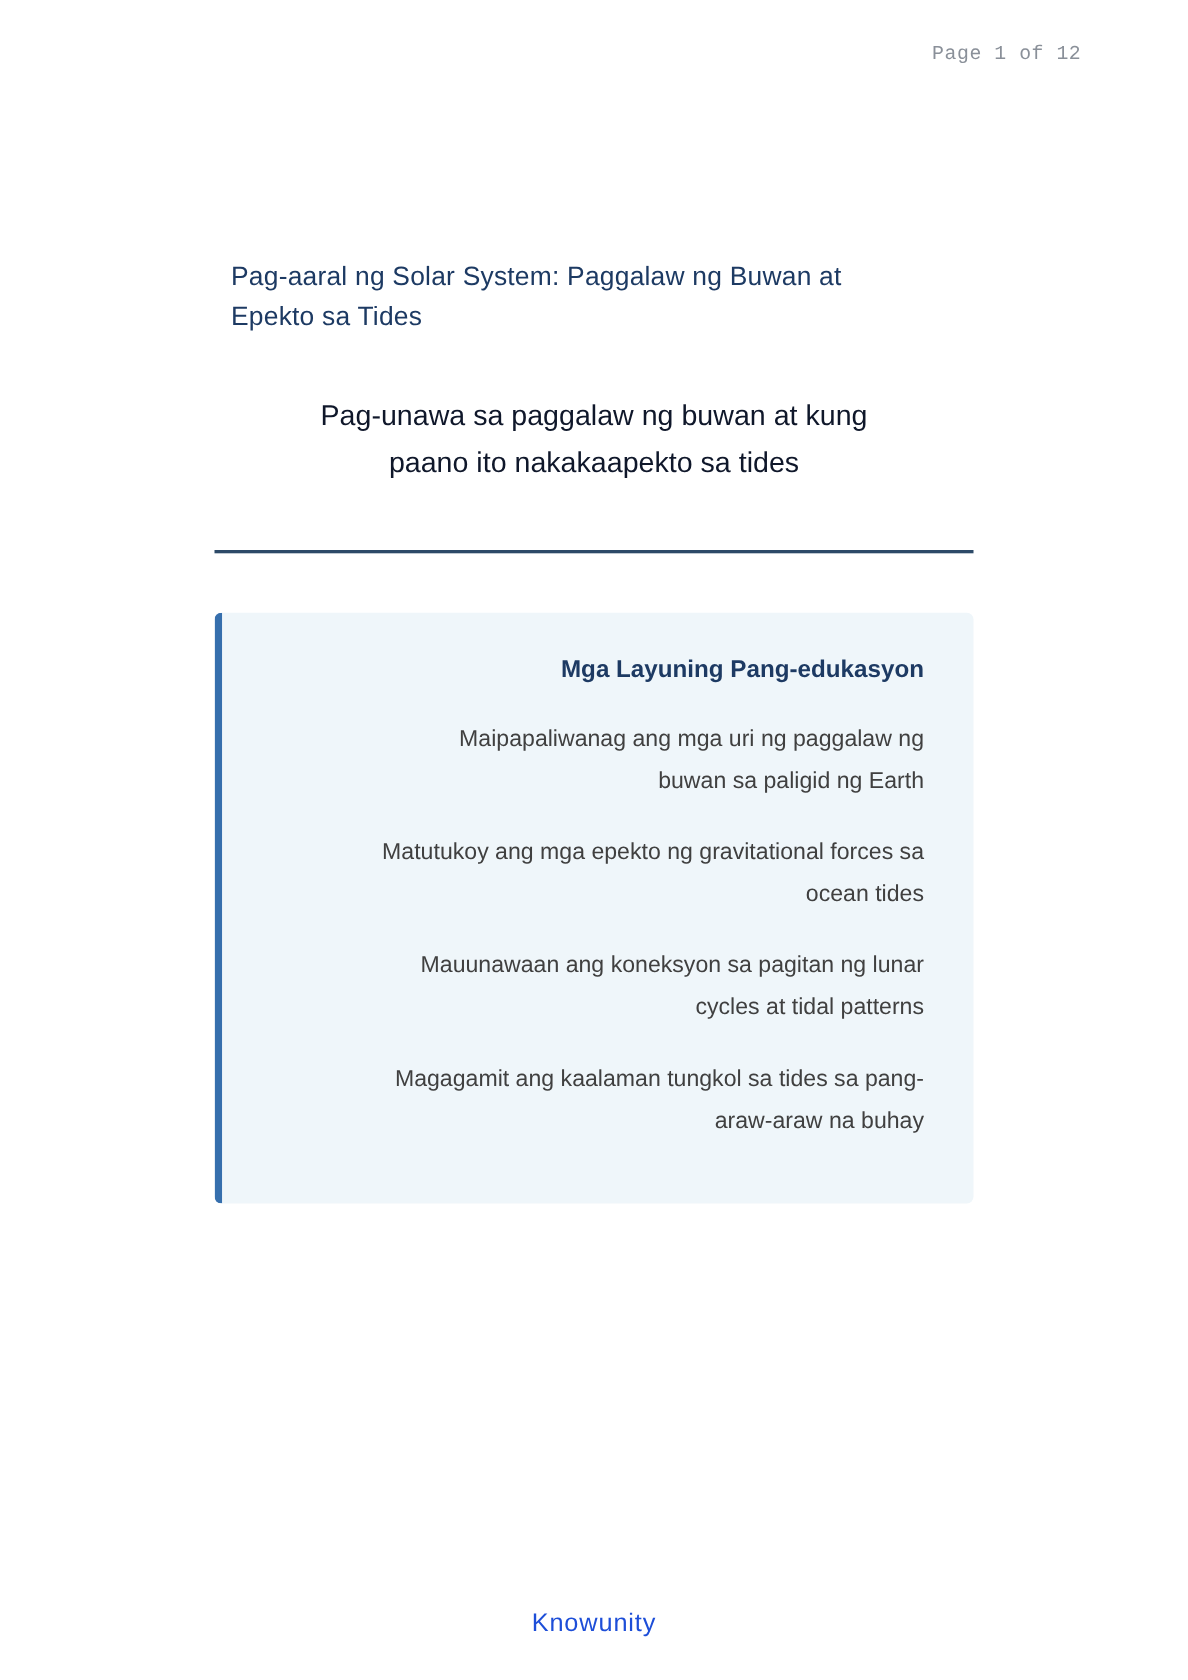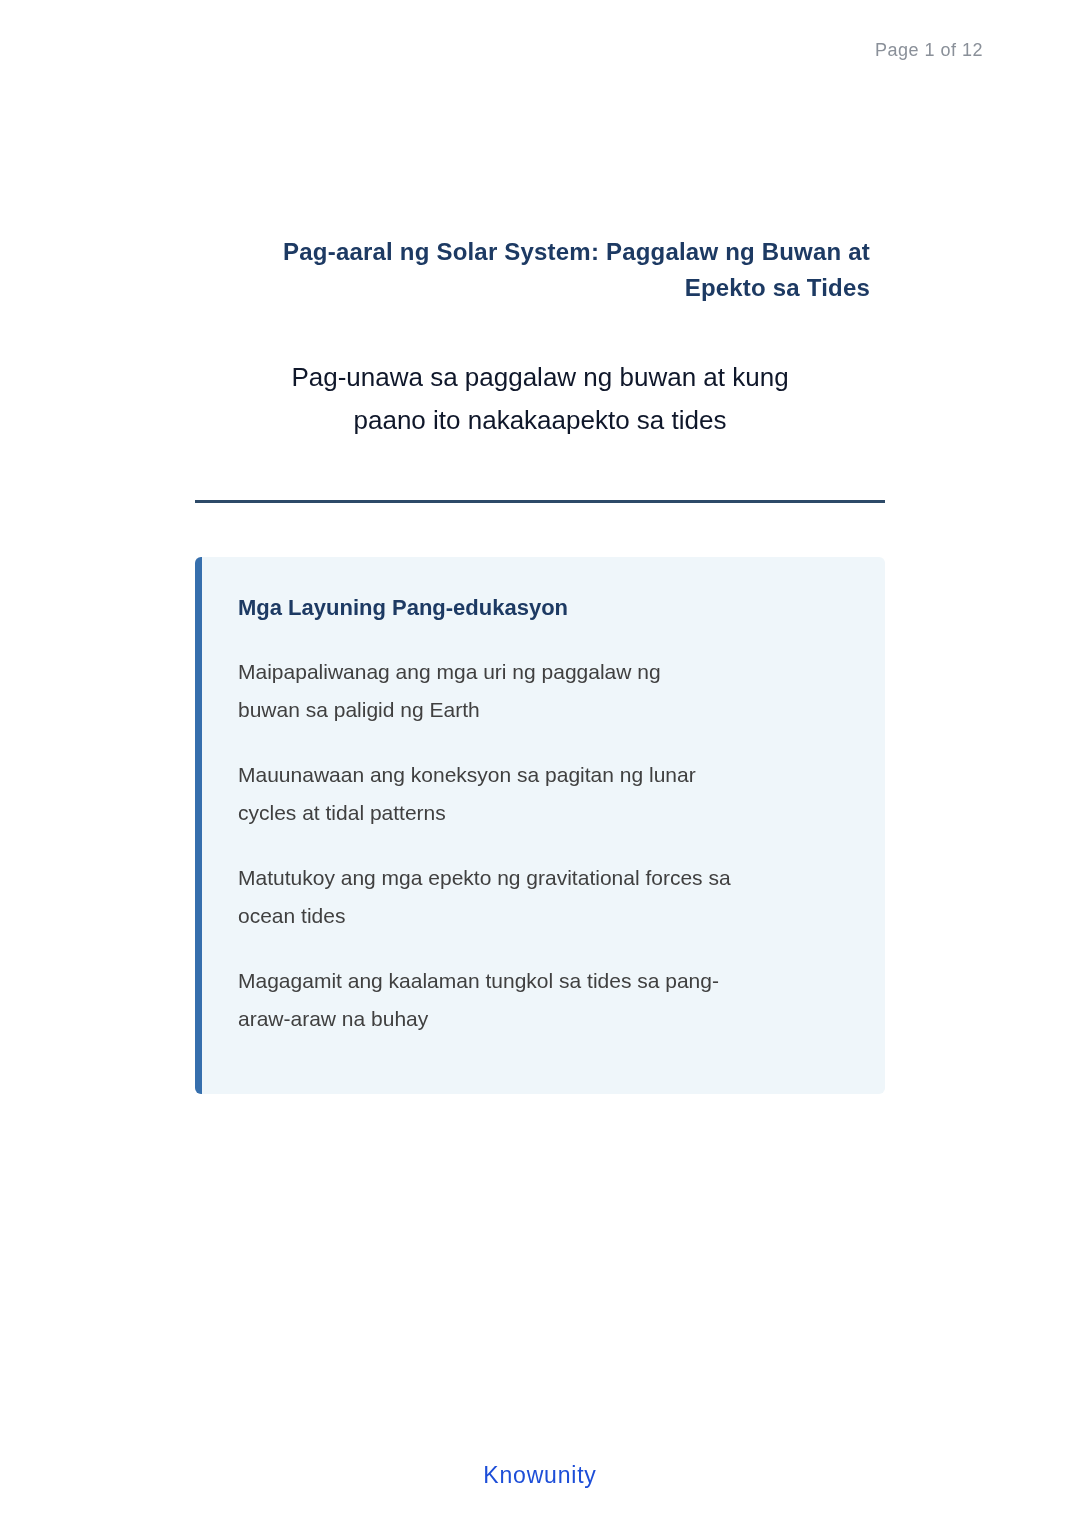--- a/index.html
+++ b/index.html
@@ -12,39 +12,39 @@
     width: 1080px;
     height: 1527px;
     background: #ffffff;
     overflow: hidden;
     font-family: "Liberation Sans", sans-serif;
   }
   .page-number {
     position: absolute;
     top: 40px;
     right: 97px;
-    font-family: Liberation Sans, sans-serif;
+    font-family: Liberation Mono, monospace;
     font-size: 18px;
     color: #8a9099;
     letter-spacing: 0.5px;
   }
   .content {
     position: absolute;
     left: 195px;
     top: 0;
     width: 690px;
   }
   .doc-title {
     margin: 234px auto 0 auto;
     max-width: 660px;
     font-size: 24px;
     line-height: 36px;
-    font-weight: 700;
+    font-weight: 400;
     color: #1d3a63;
-    text-align: right;
+    text-align: left;
     white-space: pre-line;
     letter-spacing: 0.2px;
   }
   .doc-subtitle {
     margin: 50px auto 0 auto;
     max-width: 600px;
     font-size: 26px;
     line-height: 43px;
     font-weight: 400;
     color: #0f172a;
@@ -59,20 +59,21 @@
     background: #2d4a68;
   }
   .objectives-box {
     margin-top: 54px;
     background: #eff6fa;
     border-left: 7px solid #366fad;
     border-radius: 6px;
     padding: 36px 45px 56px 36px;
     box-sizing: border-box;
     width: 690px;
+    text-align: right;
   }
   .objectives-heading {
     margin: 0;
     font-size: 22px;
     line-height: 30px;
     font-weight: 700;
     color: #1d3a63;
   }
   .objective {
     margin: 0;
@@ -114,25 +115,25 @@
 paano ito nakakaapekto sa tides</h2>
 
     <hr class="divider">
 
     <section class="objectives-box">
       <h3 class="objectives-heading">Mga Layuning Pang-edukasyon</h3>
 
       <p class="objective">Maipapaliwanag ang mga uri ng paggalaw ng
 buwan sa paligid ng Earth</p>
 
+      <p class="objective">Matutukoy ang mga epekto ng gravitational forces sa
+ocean tides</p>
+
       <p class="objective">Mauunawaan ang koneksyon sa pagitan ng lunar
 cycles at tidal patterns</p>
-
-      <p class="objective">Matutukoy ang mga epekto ng gravitational forces sa
-ocean tides</p>
 
       <p class="objective">Magagamit ang kaalaman tungkol sa tides sa pang-
 araw-araw na buhay</p>
 
     </section>
 
   </div>
 
   <footer class="footer">
     <span class="footer-brand">Knowunity</span>

